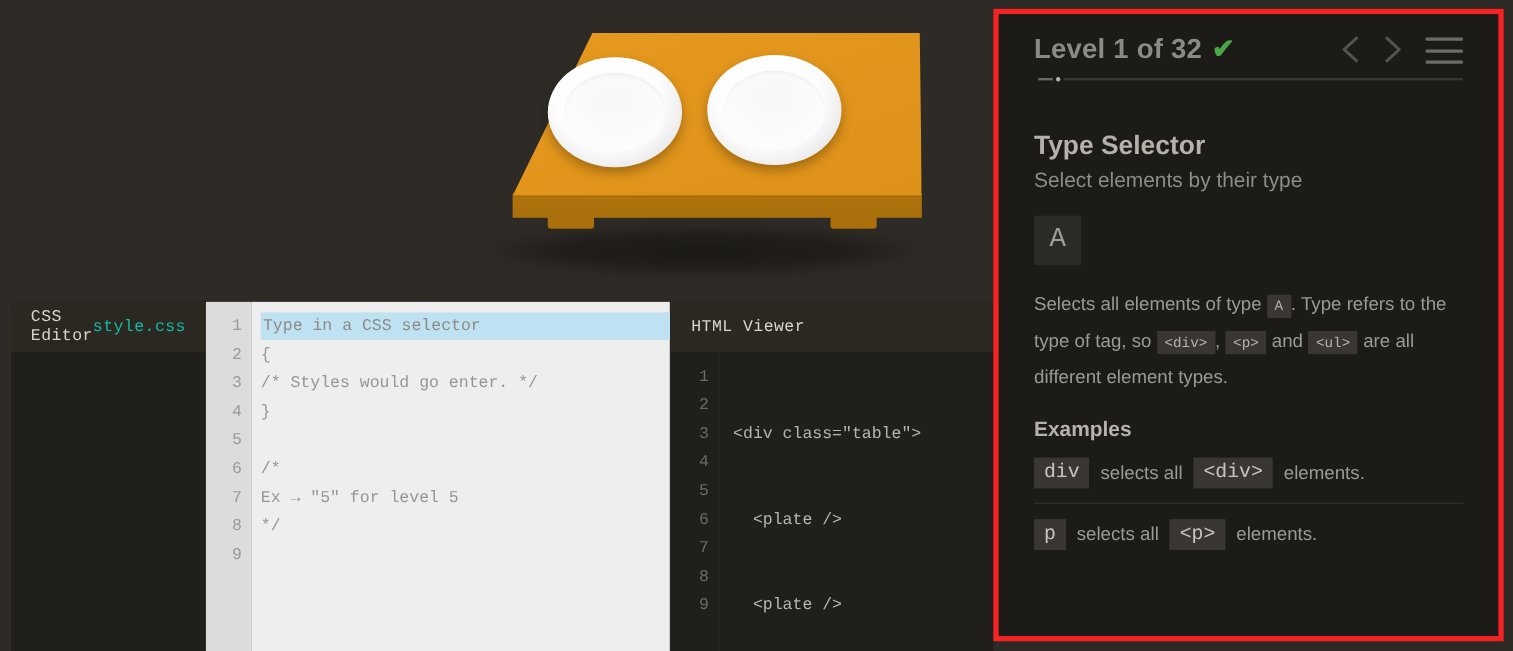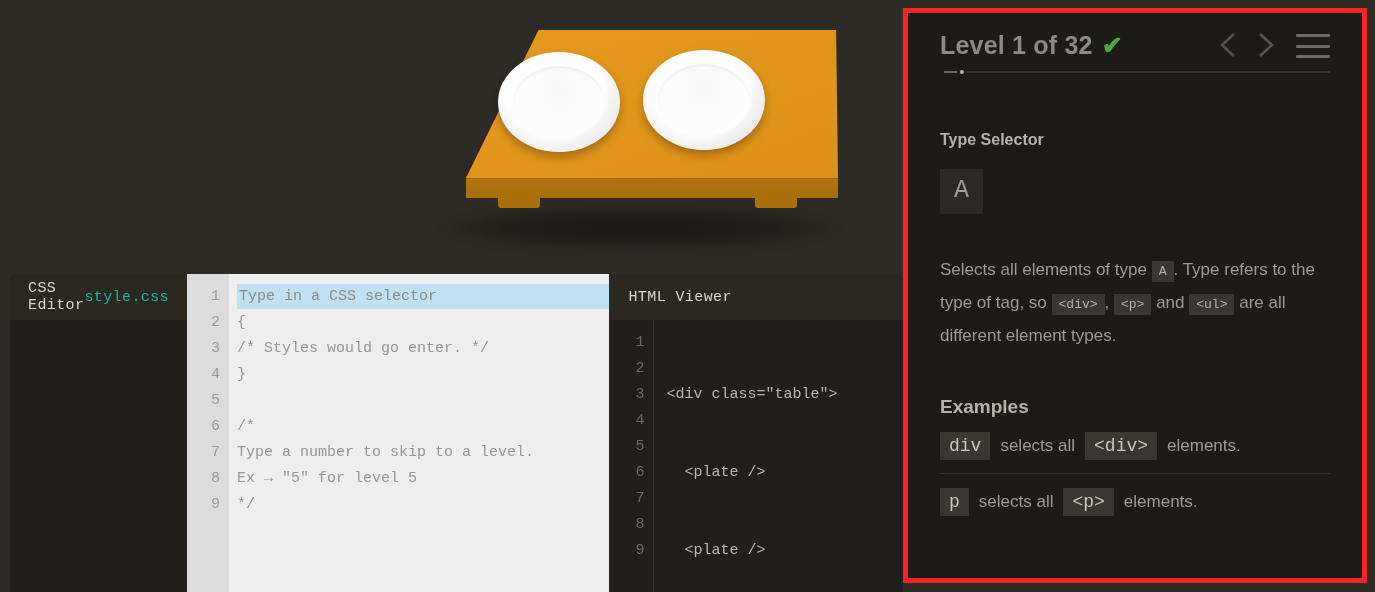--- a/index.html
+++ b/index.html
@@ -195,43 +195,43 @@
     position: absolute; left: 4px; top: 4px; width: 14px; height: 2px;
     background: #6f6c67;
   }
   .progress-dot {
     position: absolute; left: 17px; top: 0px;
     width: 10px; height: 10px; border-radius: 50%;
     background: #b7b3ac; border: 3px solid #1d1b18;
   }
 
   .sb-title {
-    margin-top: 54px;
-    font-size: 16px; font-weight: bold; color: #b6b2ab;
+    margin-top: 42px;
+    font-size: 24px; font-weight: bold; color: #b6b2ab;
   }
   .sb-subtitle {
     margin-top: 7px; font-size: 19px; color: #8e8b86;
   }
   .big-token {
     display: inline-block; margin-top: 20px;
     background: #2c2a26; color: #a09c96;
     font-family: "Liberation Mono", monospace;
     font-size: 25px; padding: 7px 14px 9px;
   }
   .sb-desc {
-    margin-top: 40px; font-size: 17px; color: #9d9a94;
+    margin-top: 20px; font-size: 17px; color: #9d9a94;
     line-height: 31px;
   }
   .tok {
     background: #3a3733; color: #b6b2ab;
     font-family: "Liberation Mono", monospace;
     font-size: 13px; padding: 3px 7px; border-radius: 1px;
   }
   .sb-examples-head {
-    margin-top: 45px; font-size: 19px; font-weight: bold; color: #b6b2ab;
+    margin-top: 22px; font-size: 19px; font-weight: bold; color: #b6b2ab;
   }
   .example-row {
     display: flex; align-items: center; gap: 10px;
     padding: 14px 0 13px; font-size: 17px; color: #9d9a94;
   }
   .example-row + .example-row { border-top: 1px solid #34312d; }
   .ex-sel {
     background: #3a3733; color: #c9c5be;
     font-family: "Liberation Mono", monospace;
     font-size: 18px; padding: 4px 9px;
@@ -276,21 +276,20 @@
         <div class="css-body">
           <div class="css-input-row">
             <input class="css-input" type="text" placeholder="Type in a CSS selector" style="">
             <div class="enter-btn">enter</div>
           </div>
           <div class="css-line">{</div>
           <div class="css-line">/* Styles would go enter. */</div>
           <div class="css-line">}</div>
           <div class="css-line"></div>
           <div class="css-line">/*</div>
-          <div class="css-line">Type a number to skip to a level.</div>
           <div class="css-line">Ex → "5" for level 5</div>
           <div class="css-line">*/</div>
         </div>
       </div>
     </div>
 
     <div class="pane-html">
       <div class="pane-head">
         <span class="title">HTML Viewer</span>
       </div>
@@ -346,20 +345,21 @@
         </div>
       </div>
 
       <div class="progress">
         <div class="progress-track"></div>
         <div class="progress-done"></div>
         <div class="progress-dot"></div>
       </div>
 
       <div class="sb-title">Type Selector</div>
+      <div class="sb-subtitle">Select elements by their type</div>
 
       <div class="big-token">A</div>
 
       <div class="sb-desc">
         <span>Selects all elements of type</span>
         <span class="tok">A</span><span>. Type refers to</span>
         <span>the type of tag, so</span>
         <span class="tok">&lt;div&gt;</span><span>,</span>
         <span class="tok">&lt;p&gt;</span>
         <span>and</span>

